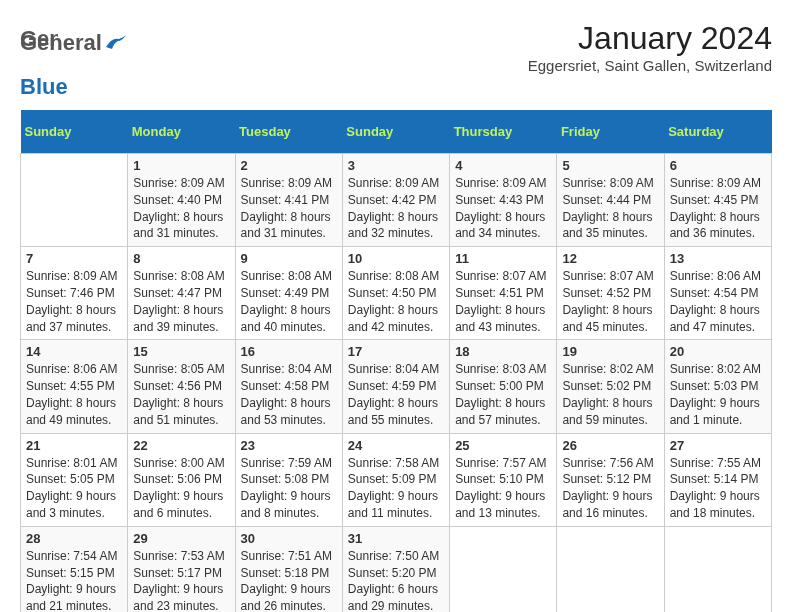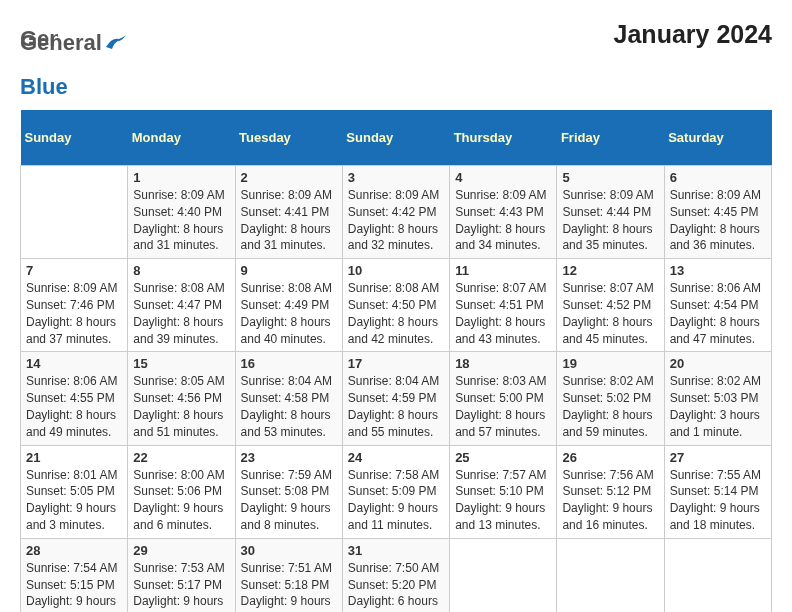--- a/index.html
+++ b/index.html
@@ -18,37 +18,37 @@
     }
     .logo {
       display: flex;
       flex-direction: column;
       align-items: flex-start;
     }
     .title-section {
       text-align: right;
     }
     .month-title {
-      font-size: 25px;
-      font-weight: bold;
+      font-size: 32px;
+      font-weight: normal;
       color: #222;
     }
     .location {
       font-size: 15px;
       color: #444;
     }
     table {
       width: 100%;
       border-collapse: collapse;
       font-size: 11px;
     }
     thead tr th {
       background-color: #1a6eb5;
-      color: #fef9c3;
-      padding: 20px 4px;
+      color: #bef264;
+      padding: 14px 4px;
       text-align: left;
       font-size: 13px;
       font-weight: bold;
     }
     tbody tr td {
       border: 1px solid #ccc;
       vertical-align: top;
       padding: 4px 5px;
       width: 107px;
       min-height: 80px;
@@ -90,20 +90,21 @@
       <svg width="22" height="16" viewBox="0 0 22 16">
         <path d="M2,12 Q8,2 15,4 Q20,2 22,0 Q18,6 14,6 Q10,8 8,14 Z" fill="#1a6eb5"></path>
       </svg>
     </div>
     <div style="margin-top:18px;">
       <span style="font-size:22px;font-weight:bold;color:#1a6eb5;">Blue</span>
     </div>
   </div>
   <div class="title-section">
     <div class="month-title">January 2024</div>
+    <div class="location">Eggersriet, Saint Gallen, Switzerland</div>
   </div>
 </div>
 
 <table>
   <thead>
     <tr>
     <th>Sunday</th>
         <th>Monday</th>
         <th>Tuesday</th>
         <th>Sunday</th>
@@ -269,21 +270,21 @@
           <span>Sunrise: 8:02 AM</span><br>
           <span>Sunset: 5:02 PM</span><br>
           <span>Daylight: 8 hours and 59 minutes.</span>
         </div>
       </td>
         <td>
         <span class="day-number">20</span>
         <div class="day-info">
           <span>Sunrise: 8:02 AM</span><br>
           <span>Sunset: 5:03 PM</span><br>
-          <span>Daylight: 3 hours and 1 minute.</span>
+          <span>Daylight: 9 hours and 1 minute.</span>
         </div>
       </td>
       </tr>
       <tr>
         <td>
         <span class="day-number">21</span>
         <div class="day-info">
           <span>Sunrise: 8:01 AM</span><br>
           <span>Sunset: 5:05 PM</span><br>
           <span>Daylight: 9 hours and 3 minutes.</span>

